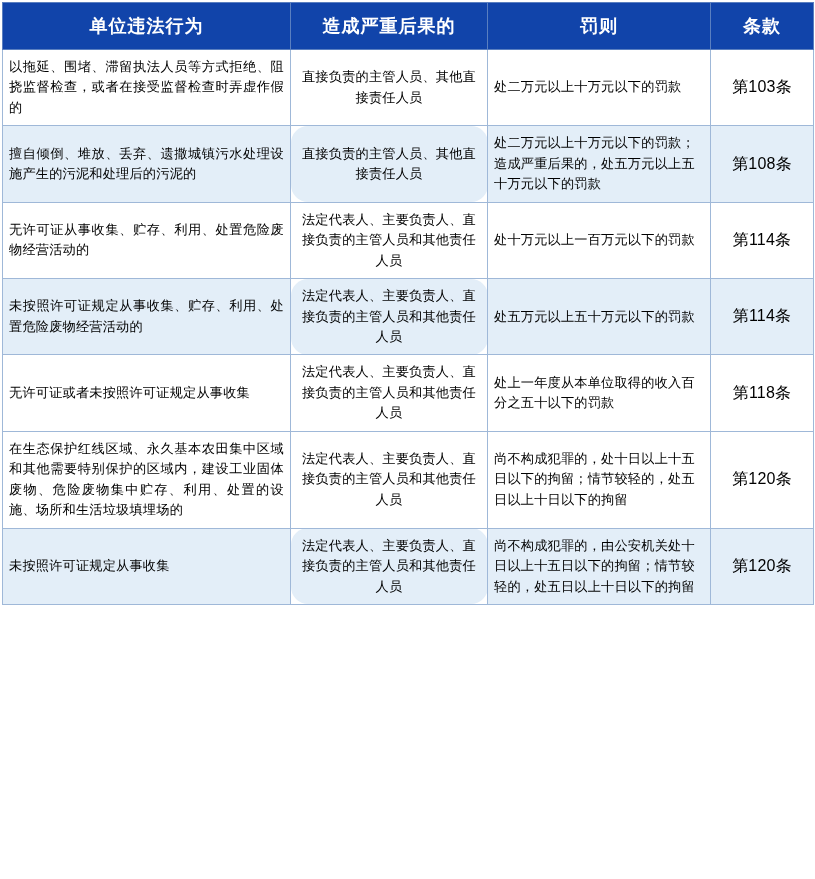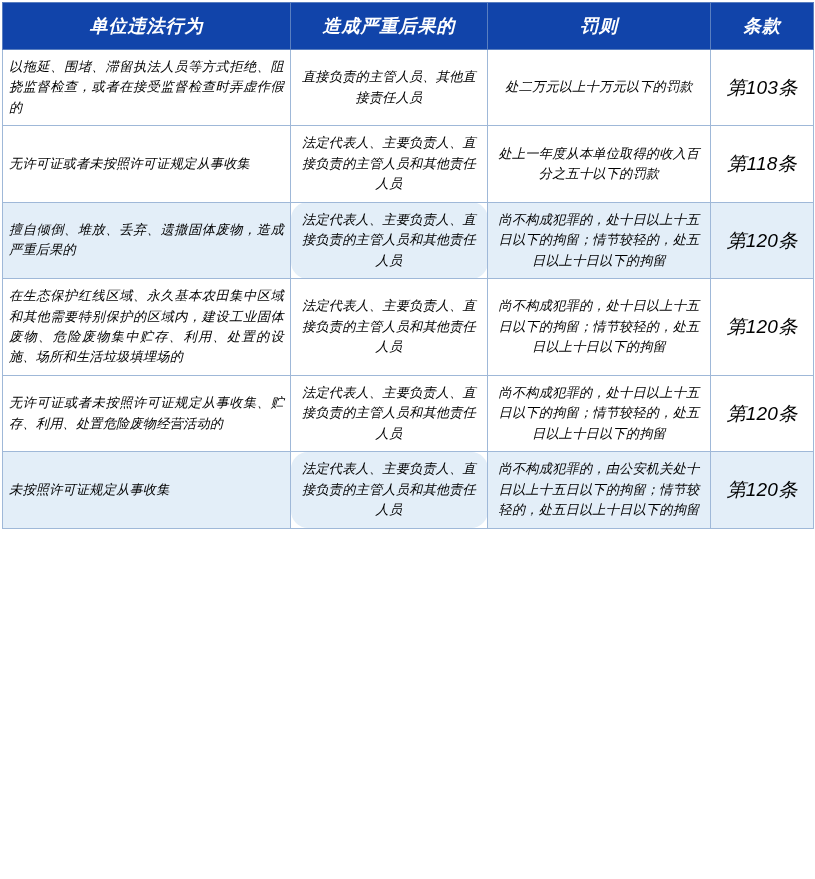--- a/index.html
+++ b/index.html
@@ -18,21 +18,20 @@
     height: 879px;
     position: relative;
     background: #ffffff;
     box-sizing: border-box;
   }
   table.law-table {
     border-collapse: collapse;
     width: 811px;
     margin: 2px 0 0 2px;
     table-layout: fixed;
-    font-style: italic;
   }
   table.law-table col.c0 { width: 288px; }
   table.law-table col.c1 { width: 197px; }
   table.law-table col.c2 { width: 223px; }
   table.law-table col.c3 { width: 103px; }
 
   thead th {
     background: #1144aa;
     color: #ffffff;
     font-size: 18px;
@@ -59,25 +58,25 @@
 
   td.col-behavior {
     text-align: justify;
     text-align-last: left;
   }
   td.col-subject {
     text-align: center;
     border-radius: 17px;
   }
   td.col-penalty {
-    text-align: center;
+    text-align: left;
   }
   td.col-article {
     text-align: center;
-    font-size: 19px;
+    font-size: 16px;
     white-space: nowrap;
   }
 </style>
 </head>
 <body>
 
 <div class="doc">
   <table class="law-table">
     <colgroup>
       <col class="c0">
@@ -93,40 +92,46 @@
         <th>条款</th>
       </tr>
     </thead>
     <tbody>
       <tr class="odd">
         <td class="col-behavior">以拖延、围堵、滞留执法人员等方式拒绝、阻挠监督检查，或者在接受监督检查时弄虚作假的</td>
         <td class="col-subject">直接负责的主管人员、其他直接责任人员</td>
         <td class="col-penalty">处二万元以上十万元以下的罚款</td>
         <td class="col-article">第103条</td>
       </tr>
+      <tr class="even">
+        <td class="col-behavior">擅自倾倒、堆放、丢弃、遗撒城镇污水处理设施产生的污泥和处理后的污泥的</td>
+        <td class="col-subject">直接负责的主管人员、其他直接责任人员</td>
+        <td class="col-penalty">处二万元以上十万元以下的罚款；造成严重后果的，处五万元以上五十万元以下的罚款</td>
+        <td class="col-article">第108条</td>
+      </tr>
+      <tr class="odd">
+        <td class="col-behavior">无许可证从事收集、贮存、利用、处置危险废物经营活动的</td>
+        <td class="col-subject">法定代表人、主要负责人、直接负责的主管人员和其他责任人员</td>
+        <td class="col-penalty">处十万元以上一百万元以下的罚款</td>
+        <td class="col-article">第114条</td>
+      </tr>
+      <tr class="even">
+        <td class="col-behavior">未按照许可证规定从事收集、贮存、利用、处置危险废物经营活动的</td>
+        <td class="col-subject">法定代表人、主要负责人、直接负责的主管人员和其他责任人员</td>
+        <td class="col-penalty">处五万元以上五十万元以下的罚款</td>
+        <td class="col-article">第114条</td>
+      </tr>
       <tr class="odd">
         <td class="col-behavior">无许可证或者未按照许可证规定从事收集</td>
         <td class="col-subject">法定代表人、主要负责人、直接负责的主管人员和其他责任人员</td>
         <td class="col-penalty">处上一年度从本单位取得的收入百分之五十以下的罚款</td>
         <td class="col-article">第118条</td>
       </tr>
-      <tr class="even">
-        <td class="col-behavior">擅自倾倒、堆放、丢弃、遗撒固体废物，造成严重后果的</td>
-        <td class="col-subject">法定代表人、主要负责人、直接负责的主管人员和其他责任人员</td>
-        <td class="col-penalty">尚不构成犯罪的，处十日以上十五日以下的拘留；情节较轻的，处五日以上十日以下的拘留</td>
-        <td class="col-article">第120条</td>
-      </tr>
       <tr class="odd">
         <td class="col-behavior">在生态保护红线区域、永久基本农田集中区域和其他需要特别保护的区域内，建设工业固体废物、危险废物集中贮存、利用、处置的设施、场所和生活垃圾填埋场的</td>
-        <td class="col-subject">法定代表人、主要负责人、直接负责的主管人员和其他责任人员</td>
-        <td class="col-penalty">尚不构成犯罪的，处十日以上十五日以下的拘留；情节较轻的，处五日以上十日以下的拘留</td>
-        <td class="col-article">第120条</td>
-      </tr>
-      <tr class="odd">
-        <td class="col-behavior">无许可证或者未按照许可证规定从事收集、贮存、利用、处置危险废物经营活动的</td>
         <td class="col-subject">法定代表人、主要负责人、直接负责的主管人员和其他责任人员</td>
         <td class="col-penalty">尚不构成犯罪的，处十日以上十五日以下的拘留；情节较轻的，处五日以上十日以下的拘留</td>
         <td class="col-article">第120条</td>
       </tr>
       <tr class="even">
         <td class="col-behavior">未按照许可证规定从事收集</td>
         <td class="col-subject">法定代表人、主要负责人、直接负责的主管人员和其他责任人员</td>
         <td class="col-penalty">尚不构成犯罪的，由公安机关处十日以上十五日以下的拘留；情节较轻的，处五日以上十日以下的拘留</td>
         <td class="col-article">第120条</td>
       </tr>

